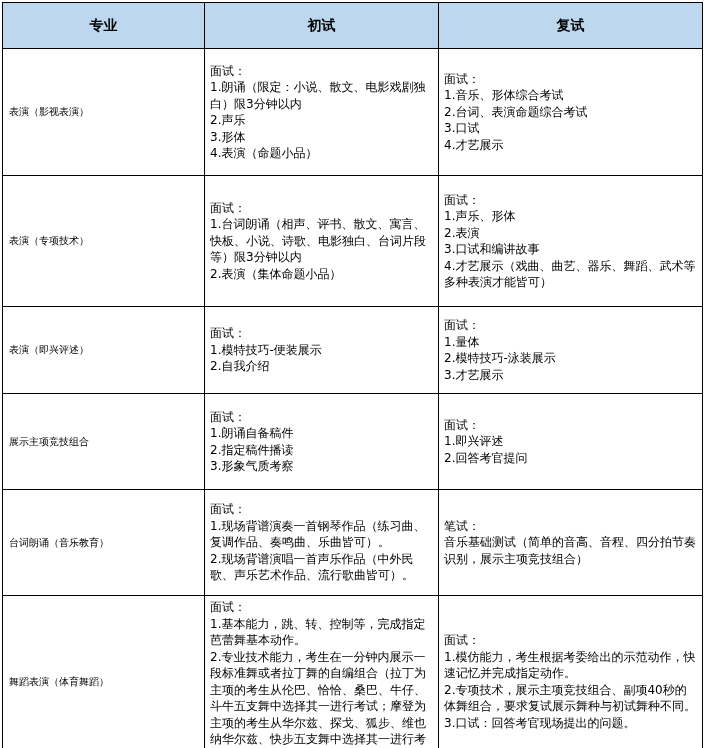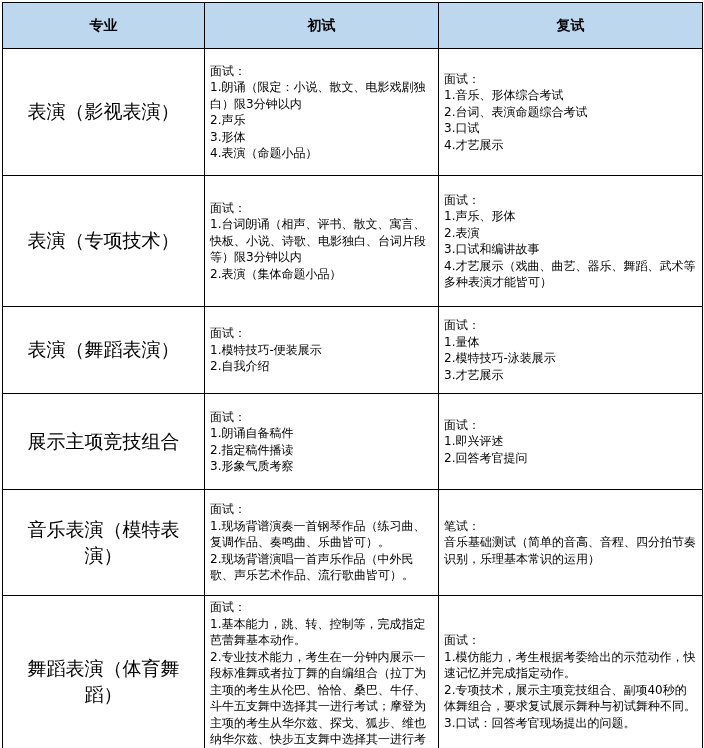--- a/index.html
+++ b/index.html
@@ -30,23 +30,23 @@
     overflow:hidden;
   }
   tr.header-row th{
     background:var(--header-bg);
     font-size:14px;
     font-weight:bold;
     text-align:center;
     height:46px;
   }
   td.major{
-    text-align:center;
-    font-size:19px;
-    padding:2px 22px;
+    text-align:left;
+    font-size:10px;
+    padding:2px 6px;
   }
   td.detail{
     text-align:left;
     font-size:12px;
     line-height:16.5px;
     padding:3px 5px 3px 5px;
     white-space:pre-line;
   }
   tr.r1{height:127px;}
   tr.r2{height:131px;}
@@ -91,46 +91,46 @@
         <td class="detail">面试：
 1.台词朗诵（相声、评书、散文、寓言、快板、小说、诗歌、电影独白、台词片段等）限3分钟以内
 2.表演（集体命题小品）</td>
         <td class="detail">面试：
 1.声乐、形体
 2.表演
 3.口试和编讲故事
 4.才艺展示（戏曲、曲艺、器乐、舞蹈、武术等多种表演才能皆可）</td>
       </tr>
       <tr class="r3">
-        <td class="major">表演（舞蹈表演）</td>
+        <td class="major">表演（即兴评述）</td>
         <td class="detail">面试：
 1.模特技巧-便装展示
 2.自我介绍</td>
         <td class="detail">面试：
 1.量体
 2.模特技巧-泳装展示
 3.才艺展示</td>
       </tr>
       <tr class="r4">
         <td class="major">展示主项竞技组合</td>
         <td class="detail">面试：
 1.朗诵自备稿件
 2.指定稿件播读
 3.形象气质考察</td>
         <td class="detail">面试：
 1.即兴评述
 2.回答考官提问</td>
       </tr>
       <tr class="r5">
-        <td class="major">音乐表演（模特表演）</td>
+        <td class="major">台词朗诵（音乐教育）</td>
         <td class="detail">面试：
 1.现场背谱演奏一首钢琴作品（练习曲、复调作品、奏鸣曲、乐曲皆可）。
 2.现场背谱演唱一首声乐作品（中外民歌、声乐艺术作品、流行歌曲皆可）。</td>
         <td class="detail">笔试：
-音乐基础测试（简单的音高、音程、四分拍节奏识别，乐理基本常识的运用）</td>
+音乐基础测试（简单的音高、音程、四分拍节奏识别，展示主项竞技组合）</td>
       </tr>
       <tr class="r6">
         <td class="major">舞蹈表演（体育舞蹈）</td>
         <td class="detail">面试：
 1.基本能力，跳、转、控制等，完成指定芭蕾舞基本动作。
 2.专业技术能力，考生在一分钟内展示一段标准舞或者拉丁舞的自编组合（拉丁为主项的考生从伦巴、恰恰、桑巴、牛仔、斗牛五支舞中选择其一进行考试；摩登为主项的考生从华尔兹、探戈、狐步、维也纳华尔兹、快步五支舞中选择其一进行考试）。</td>
         <td class="detail">面试：
 1.模仿能力，考生根据考委给出的示范动作，快速记忆并完成指定动作。
 2.专项技术，展示主项竞技组合、副项40秒的体舞组合，要求复试展示舞种与初试舞种不同。
 3.口试：回答考官现场提出的问题。</td>

